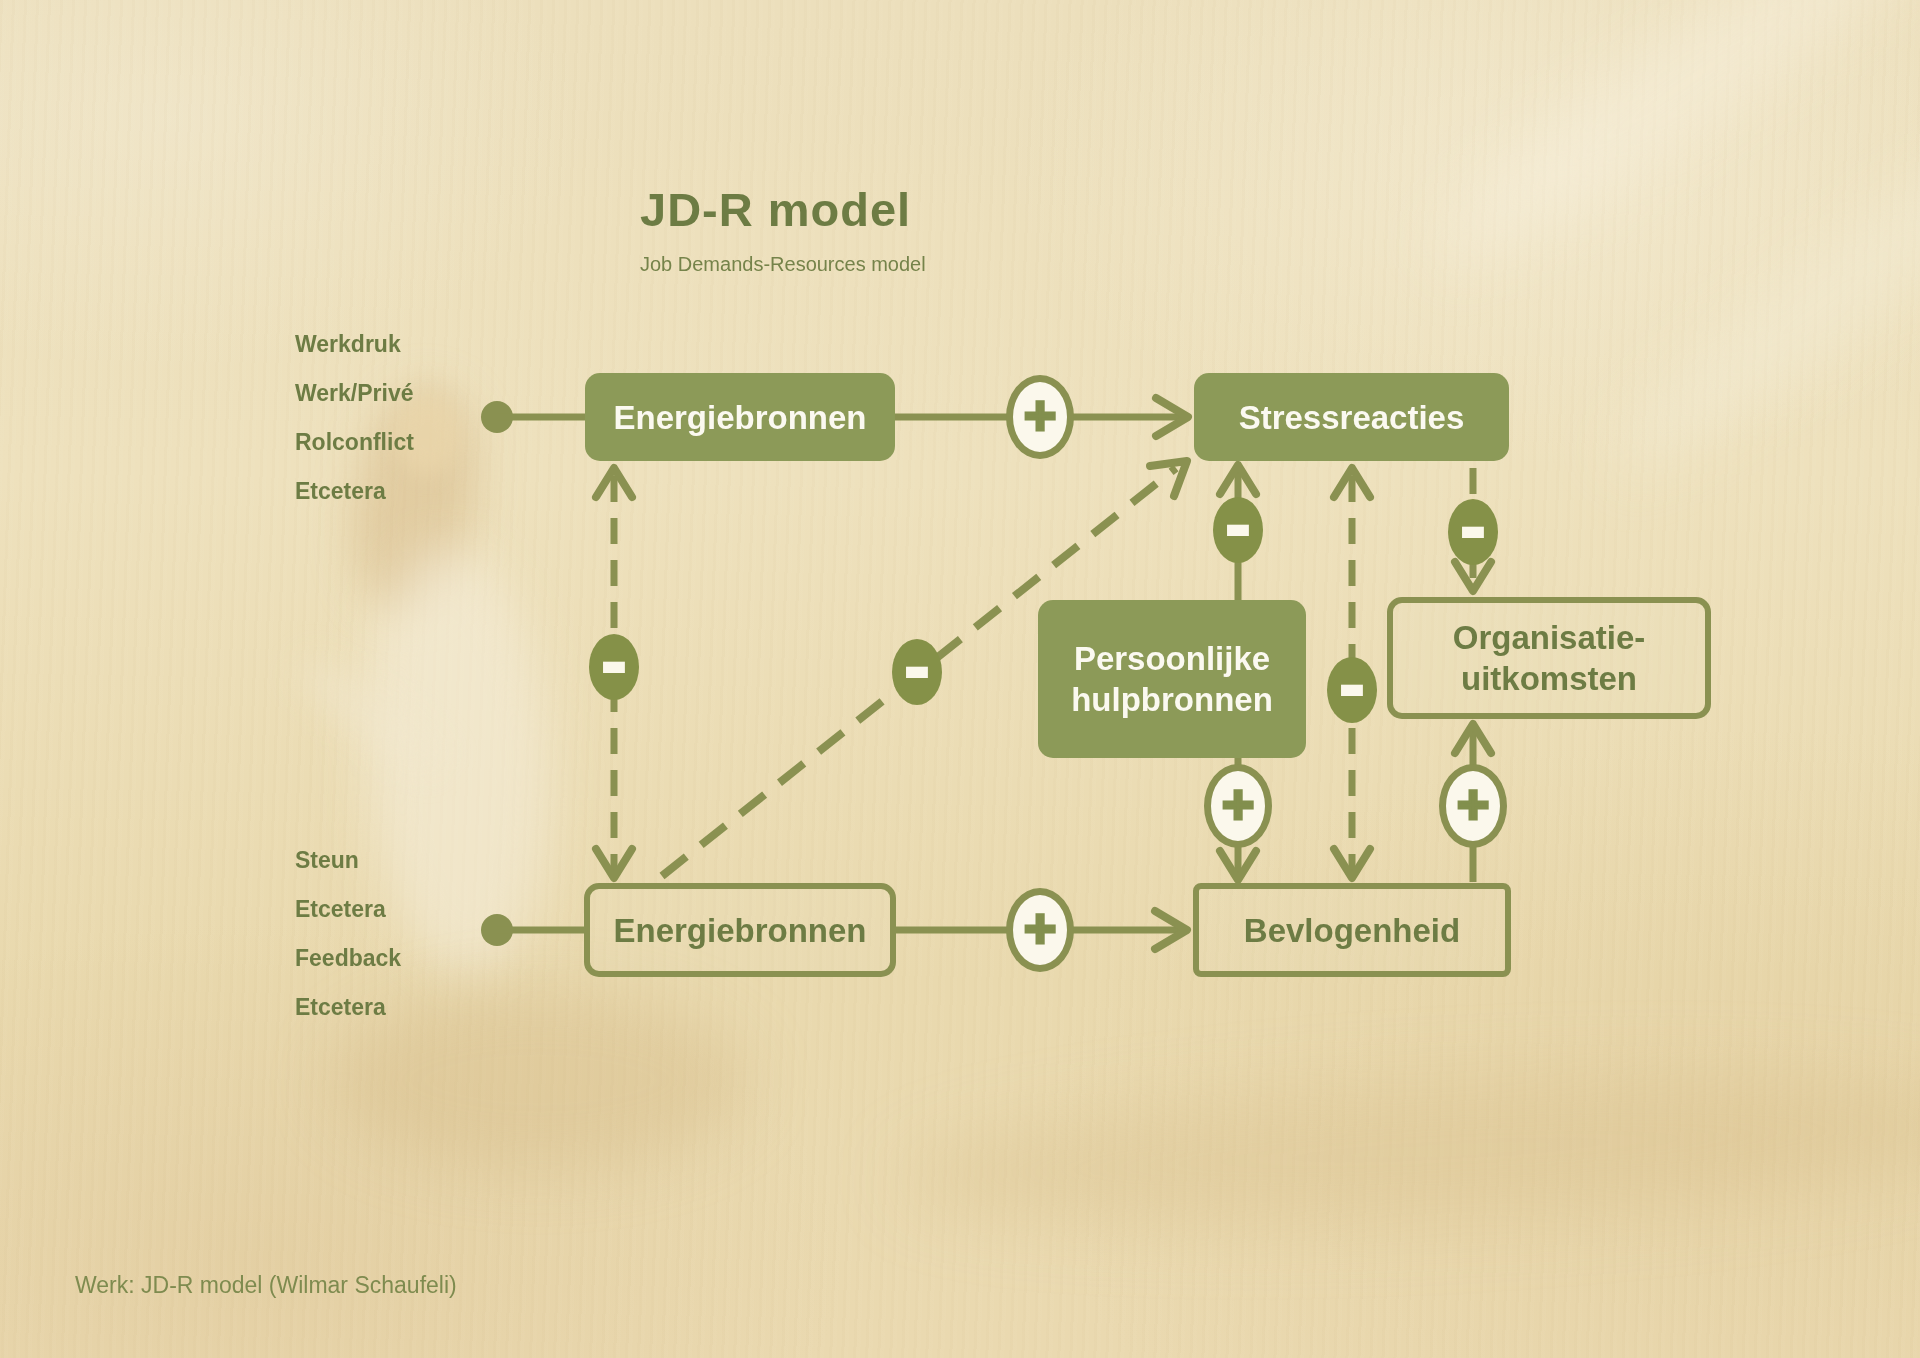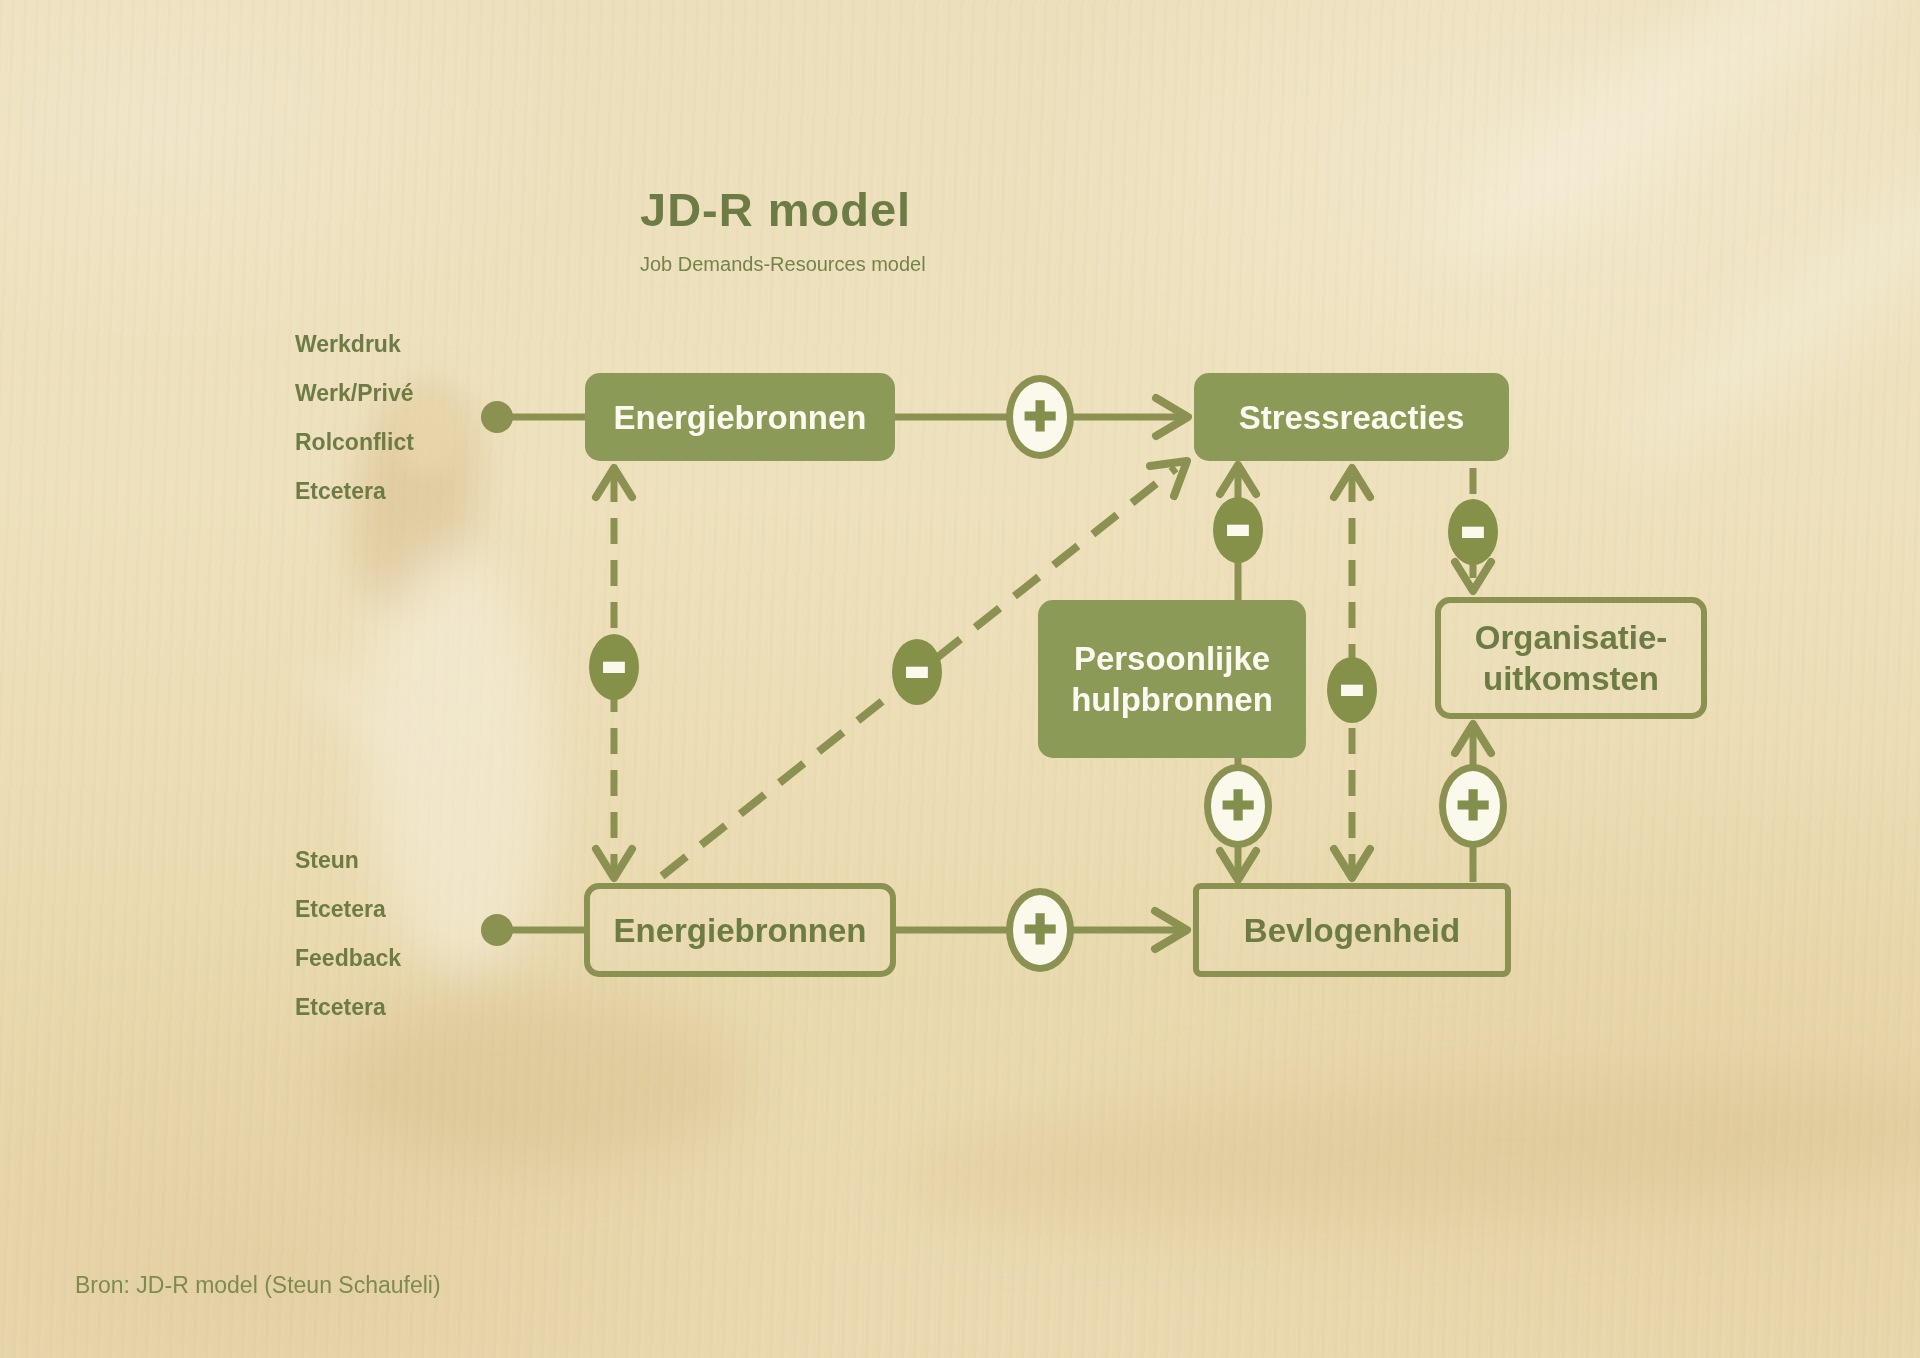--- a/index.html
+++ b/index.html
@@ -48,21 +48,21 @@
 
   
   .box{position:absolute;display:flex;align-items:center;justify-content:center;
        text-align:center;font-weight:bold;font-size:33px;line-height:41px;
        border-radius:15px;box-sizing:border-box;padding:4px 10px;}
   .box.filled{background:#8c9a58;color:#fbf9f0;}
   .box.outlined{border:6px solid #8a9151;color:#6d7c44;background:rgba(238,226,192,.15);}
   .bx-werkstressoren{left:585px;top:373px;width:310px;height:88px;}
   .bx-stressreacties{left:1194px;top:373px;width:315px;height:88px;}
   .bx-persoonlijke  {left:1038px;top:600px;width:268px;height:158px;}
-  .bx-organisatie   {left:1387px;top:597px;width:272px;height:122px;margin-left:48px;}
+  .bx-organisatie   {left:1387px;top:597px;width:324px;height:122px;}
   .bx-energiebronnen{left:584px;top:883px;width:312px;height:94px;}
   .bx-bevlogenheid  {left:1193px;top:883px;width:318px;height:94px;border-radius:8px;}
 
   
   .badge{position:absolute;transform:translate(-50%,-50%);display:flex;align-items:center;
          justify-content:center;font-weight:bold;line-height:1;border-radius:50%;}
   .badge.plus{width:54px;height:66px;background:#fbf8ec;border:7px solid #8a9151;
               color:#828f4d;font-size:56px;-webkit-text-stroke:3px #828f4d;padding-bottom:4px;}
   .badge.minus{width:50px;height:54px;background:#859148;color:#fbf8ec;
                font-size:78px;-webkit-text-stroke:2px #fbf8ec;padding-bottom:12px;}
@@ -163,15 +163,15 @@
   <div class="badge plus" style="left:1040px;top:417px;">+</div>
   <div class="badge plus" style="left:1040px;top:930px;">+</div>
   <div class="badge plus" style="left:1238px;top:806px;">+</div>
   <div class="badge plus" style="left:1473px;top:806px;">+</div>
   <div class="badge minus" style="left:614px;top:667px;">-</div>
   <div class="badge minus" style="left:917px;top:672px;">-</div>
   <div class="badge minus" style="left:1238px;top:530px;">-</div>
   <div class="badge minus" style="left:1352px;top:690px;">-</div>
   <div class="badge minus" style="left:1473px;top:532px;">-</div>
 
-  <div class="footer">Bron: JD-R model (Steun Schaufeli)</div>
+  <div class="footer">Werk: JD-R model (Wilmar Schaufeli)</div>
 
 </div>
 
 </body></html>

